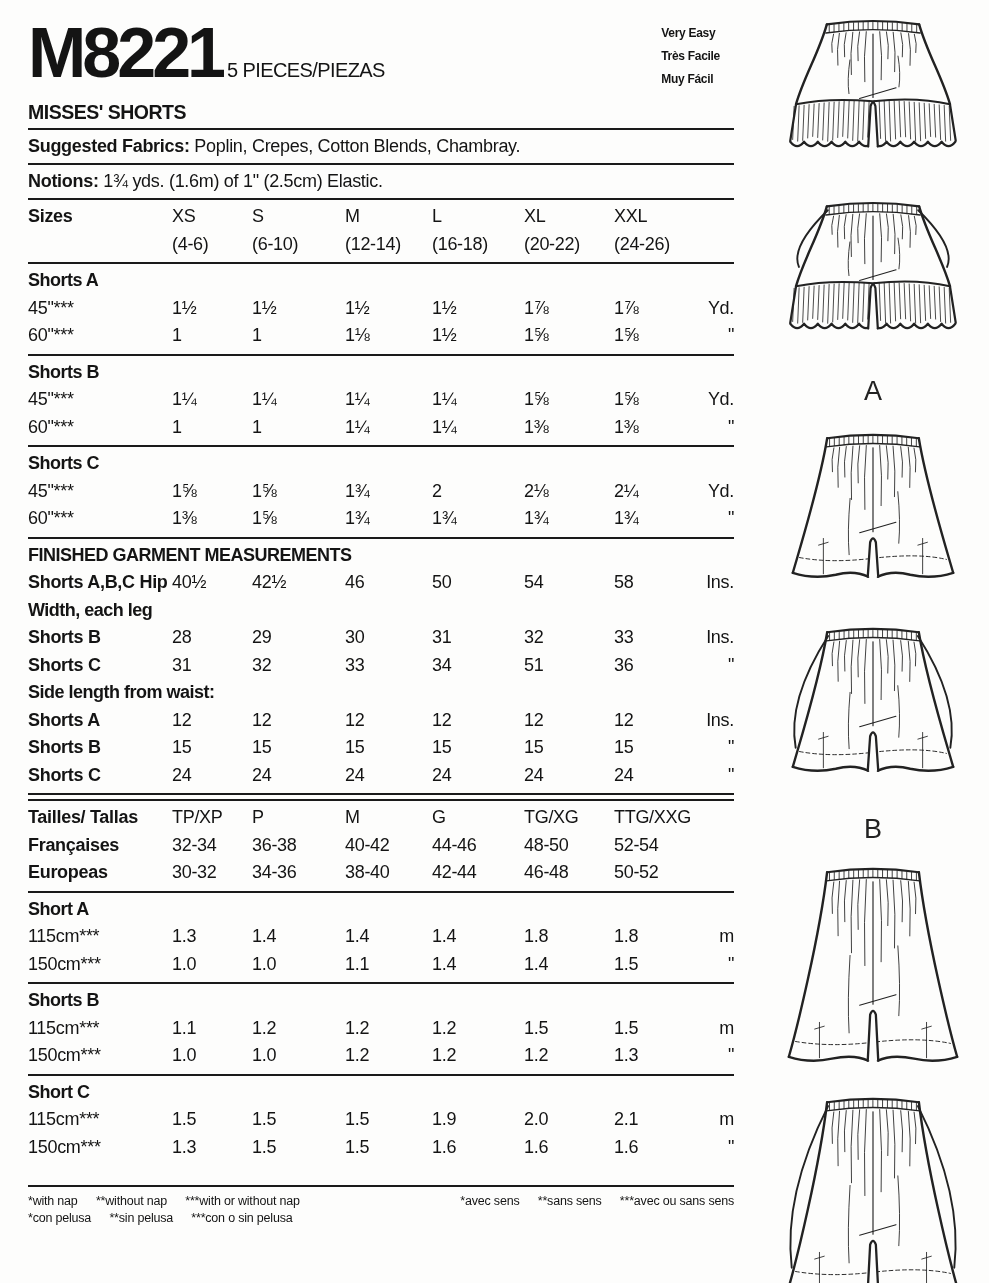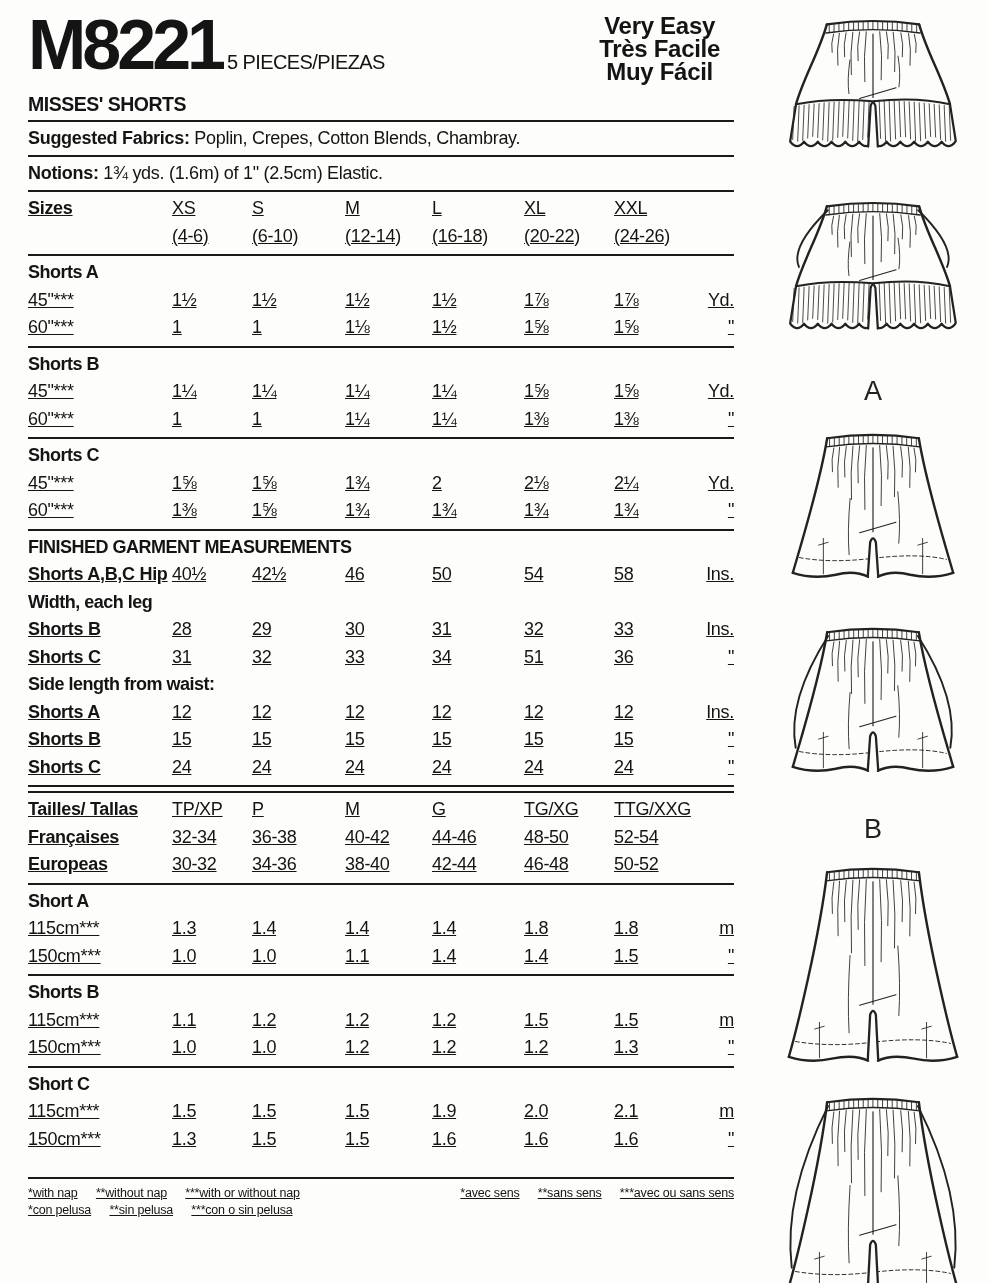--- a/index.html
+++ b/index.html
@@ -1,41 +1,41 @@
 <!DOCTYPE html>
 <html><head>
 <meta charset="utf-8">
 <style>
   html,body{margin:0;padding:0;}
   body{
     width:989px;height:1283px;background:#fdfdfc;position:relative;overflow:hidden;
     font-family:"Liberation Sans","DejaVu Sans",sans-serif;color:#141414;
     letter-spacing:-0.3px;
   }
-  .main{position:absolute;left:28px;top:0;width:706px;}
+  .main{position:absolute;left:28px;top:8px;width:706px;}
   .b{font-weight:bold;}
   
   .header-row{display:flex;align-items:flex-end;height:86px;}
   .pattern-no{font-size:70px;font-weight:bold;letter-spacing:-4px;line-height:82px;}
   .pieces{font-size:20px;margin-left:5px;padding-bottom:12px;letter-spacing:-0.6px;white-space:nowrap;}
-  .difficulty{margin-left:auto;align-self:flex-start;text-align:center;font-weight:bold;
-    font-size:24px;line-height:23px;padding-top:14px;padding-right:14px;}
+  .difficulty{margin-left:auto;align-self:flex-start;text-align:left;font-weight:bold;
+    font-size:12px;line-height:23px;padding-top:14px;padding-right:14px;}
   .doc-title{font-size:19.5px;font-weight:bold;margin-top:6px;line-height:24px;letter-spacing:-0.5px;}
   .rule{border-top:2.6px solid #1a1a1a;margin:4px 0 3px;}
   .meta-line{font-size:18px;line-height:26px;}
   
   #chart{font-size:18px;}
   .grid-row{display:grid;grid-template-columns:144px 80px 93px 87px 92px 90px 90px 1fr;
-    line-height:27.5px;align-items:baseline;text-decoration:underline;}
+    line-height:27.5px;align-items:baseline;}
   .c-unit{text-align:right;}
   .sec-head{font-weight:bold;line-height:27.5px;letter-spacing:-0.5px;}
   
   .fn{font-size:12.5px;line-height:17px;letter-spacing:-0.2px;}
   .fn-row1{display:flex;justify-content:space-between;}
-  .fn-group span{margin-right:15px;text-decoration:underline;}
+  .fn-group span{margin-right:15px;}
   .fn-group span:last-child{margin-right:0;}
   .rule-fn{border-top:2.6px solid #1a1a1a;margin:24px 0 6px;}
   
   .views{position:absolute;left:760px;top:8px;width:226px;display:flex;flex-direction:column;align-items:center;}
   .view-label{font-size:27px;line-height:30px;color:#222;text-align:center;margin-top:4px;letter-spacing:0;}
   .vg-a svg:first-child{margin-bottom:26px;}
   .vg-b svg:first-child{margin-bottom:22px;}
   .vg-c svg:first-child{margin-bottom:8px;}
   .view-group{display:flex;flex-direction:column;align-items:center;}
   .vg-a{margin-bottom:16px;}

